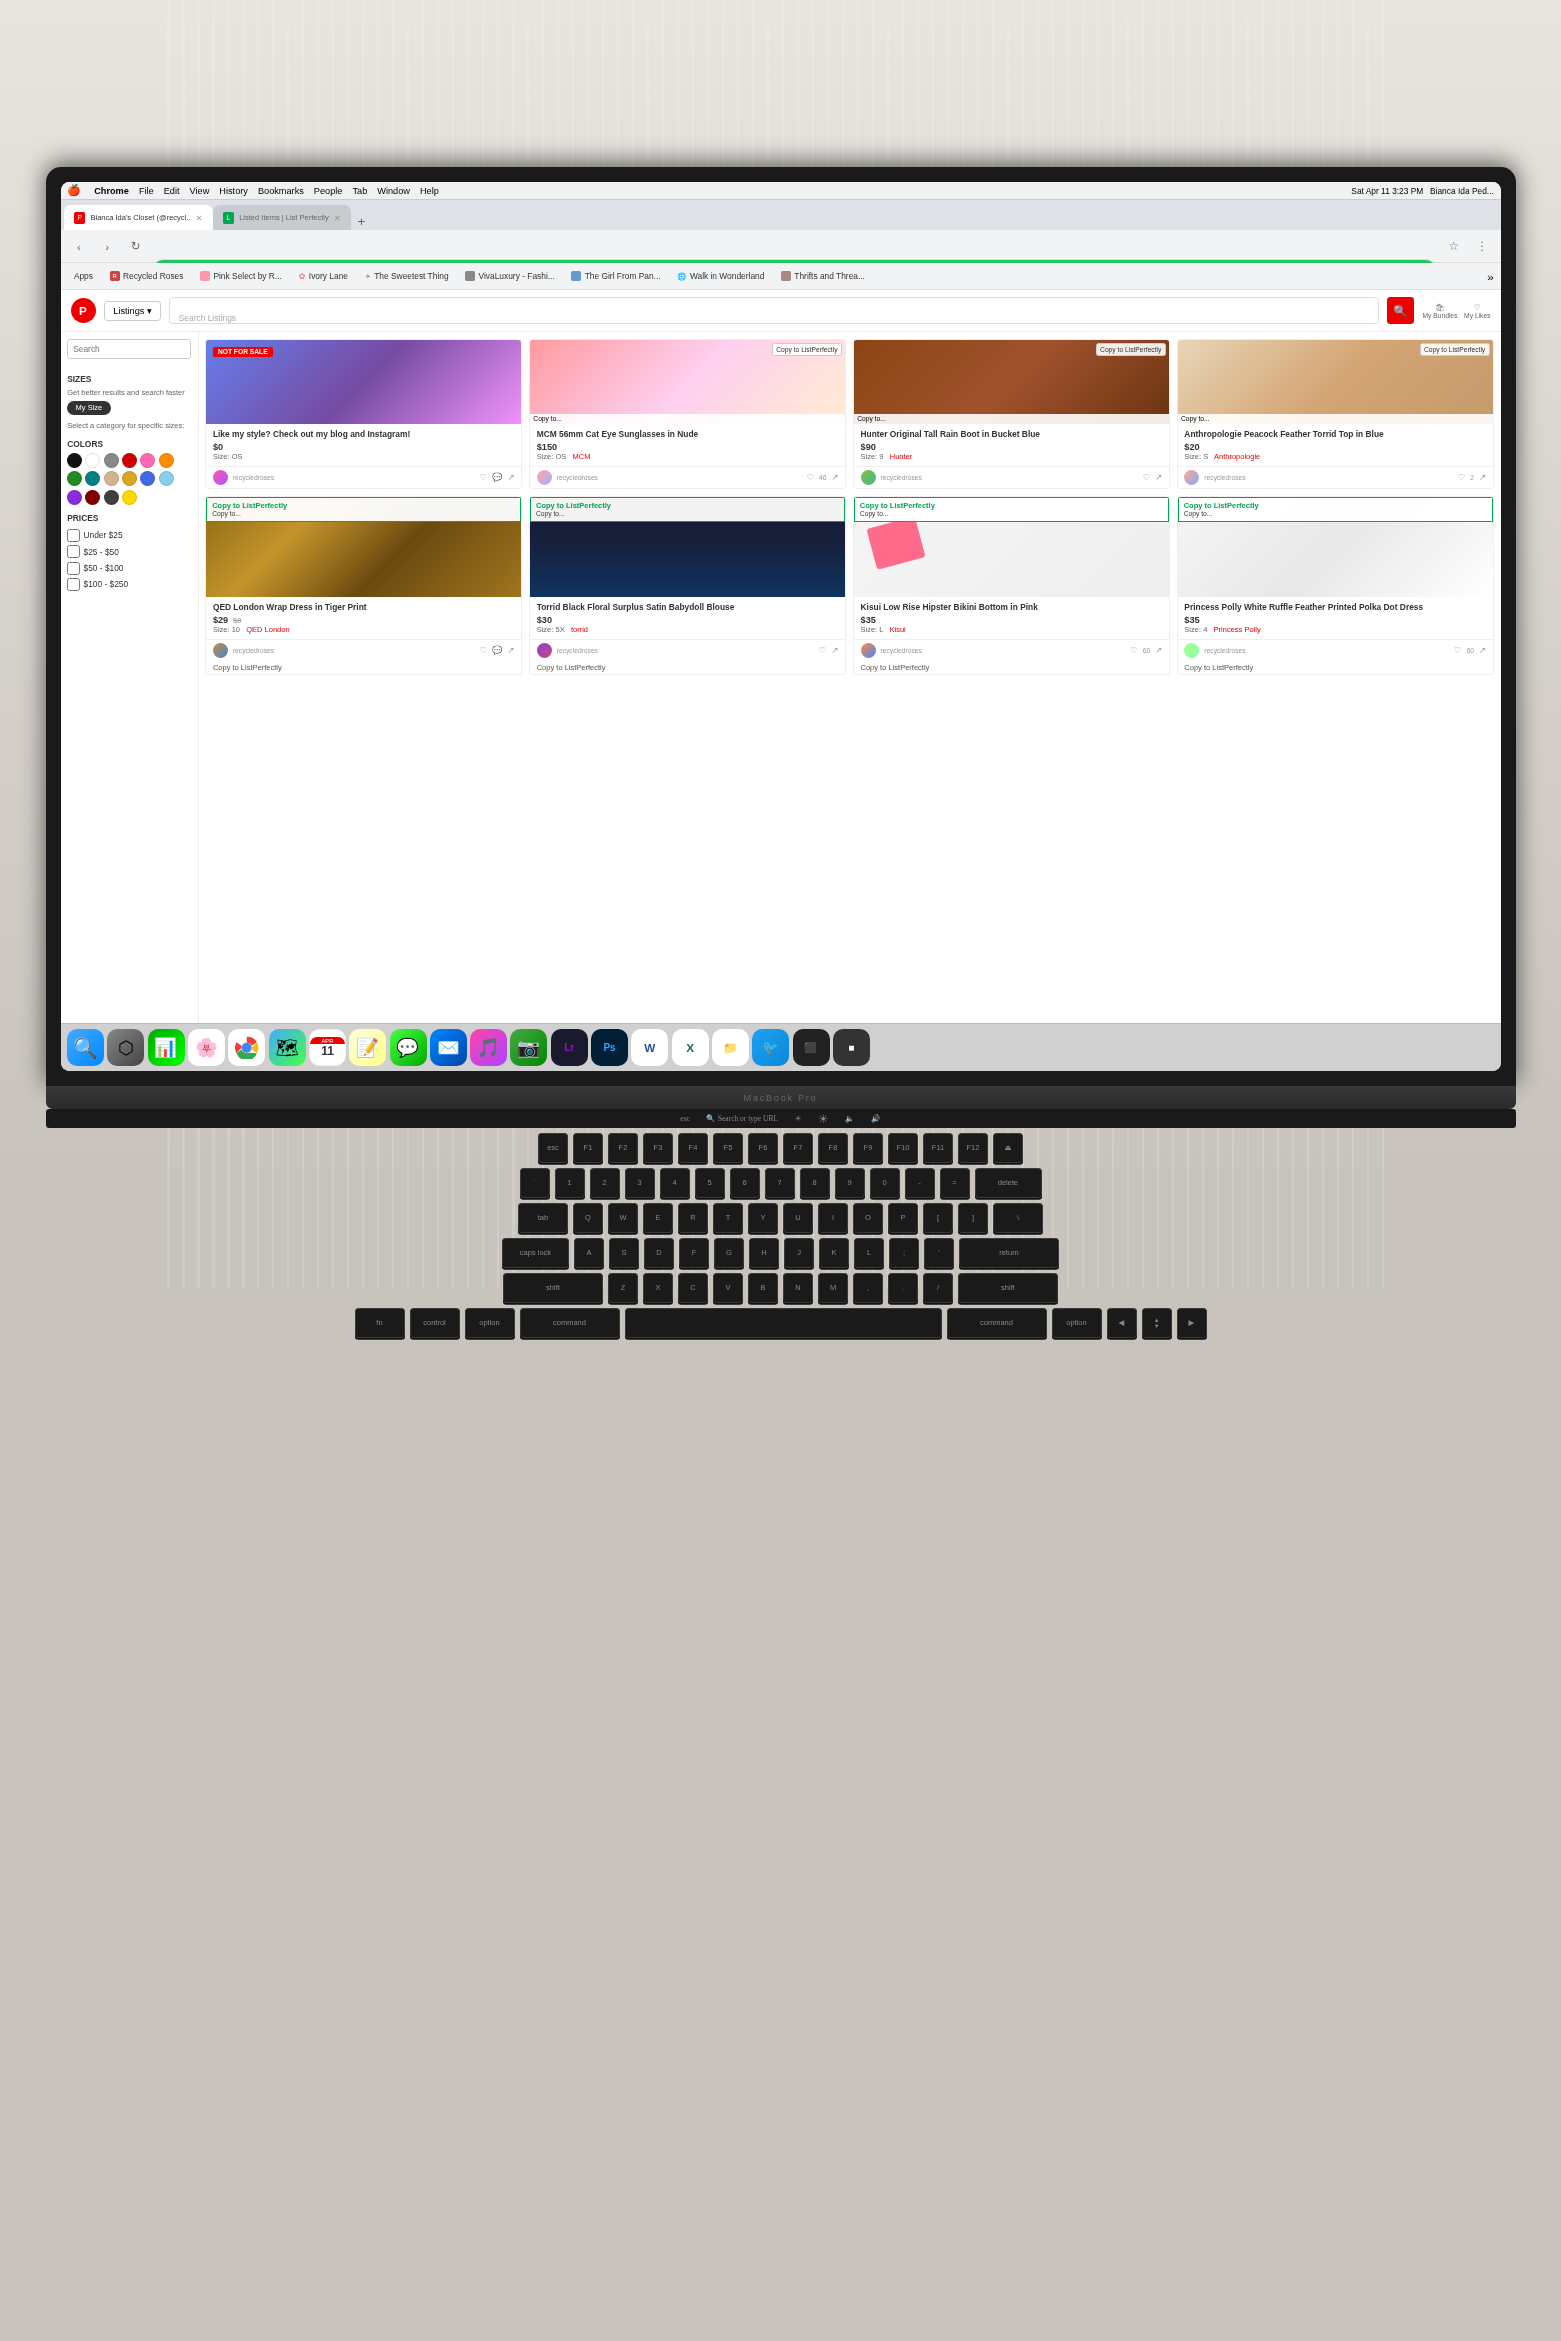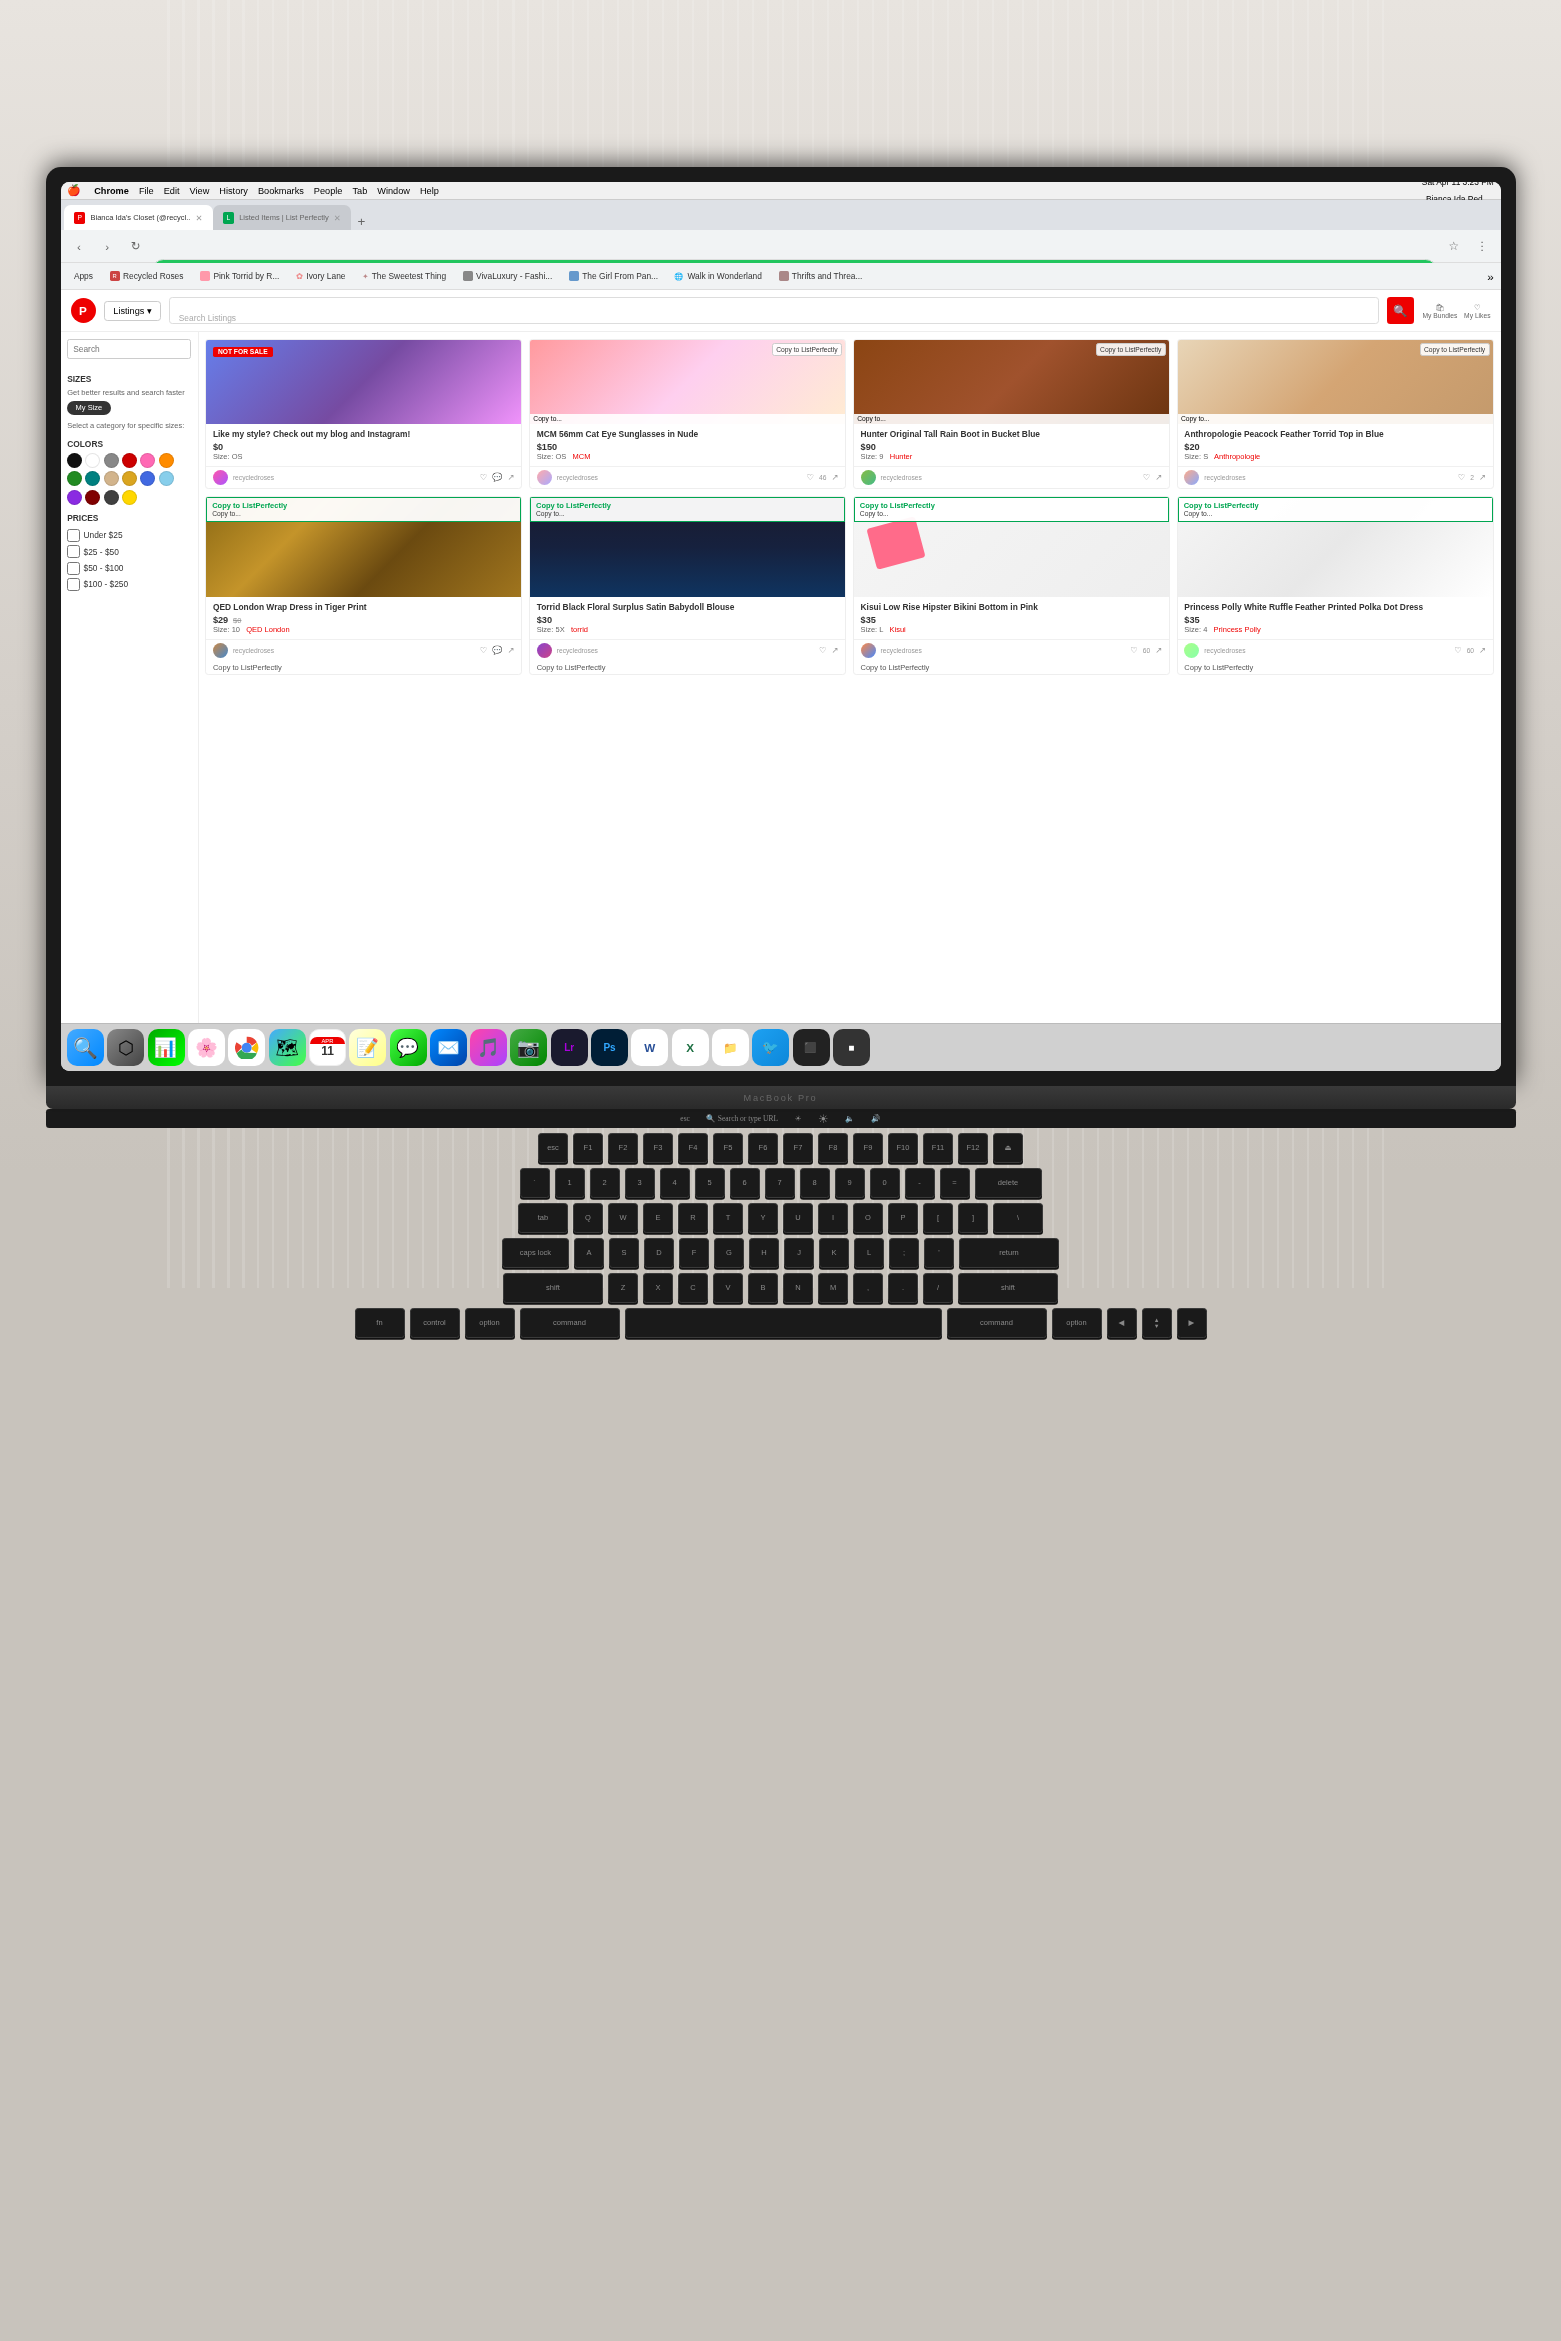--- a/index.html
+++ b/index.html
@@ -143,21 +143,20 @@
     }
     .menu-apple { font-size: 11px; margin-right: 3.3px; }
     .menu-item { color: #000; cursor: pointer; font-size: 9.2px; }
     .menu-item.bold { font-weight: 700; }
     .menu-right {
       margin-left: auto;
       display: flex;
       align-items: center;
       gap: 6.7px;
       font-size: 8.4px;
-      flex-direction: column;
     }
 
     
     .chrome-window {
       flex: 1;
       display: flex;
       flex-direction: column;
       overflow: hidden;
     }
 
@@ -663,21 +662,21 @@
           <div class="bookmarks-bar">
             <div class="bookmark-item">
               <span>Apps</span>
             </div>
             <div class="bookmark-item">
               <span style="width:10px;height:10px;background:#c44;border-radius:1.7px;display:inline-block;font-size:5.8px;color:#fff;text-align:center;line-height:10px;">R</span>
               <span>Recycled Roses</span>
             </div>
             <div class="bookmark-item">
               <span style="width:10px;height:10px;background:#f9a;border-radius:1.7px;display:inline-block;"></span>
-              <span>Pink Torrid by R...</span>
+              <span>Pink Select by R...</span>
             </div>
             <div class="bookmark-item">
               <span style="color:#e88;font-size:8.4px;">✿</span>
               <span>Ivory Lane</span>
             </div>
             <div class="bookmark-item">
               <span style="color:#b88;font-size:7.5px;">✦</span>
               <span>The Sweetest Thing</span>
             </div>
             <div class="bookmark-item">

